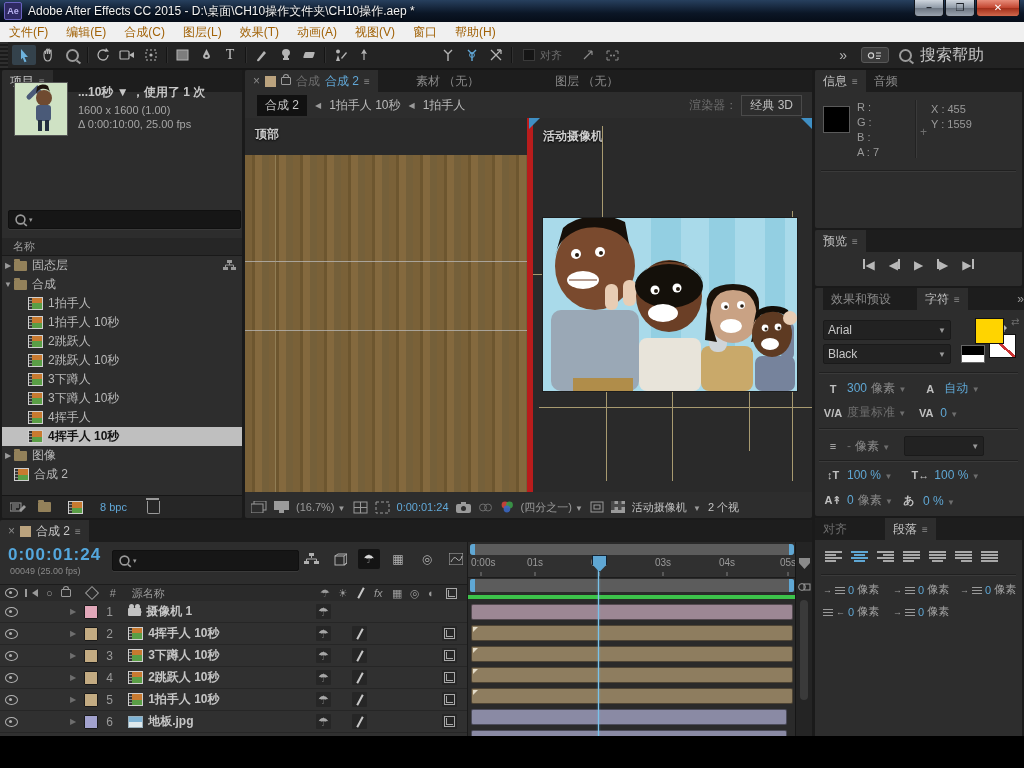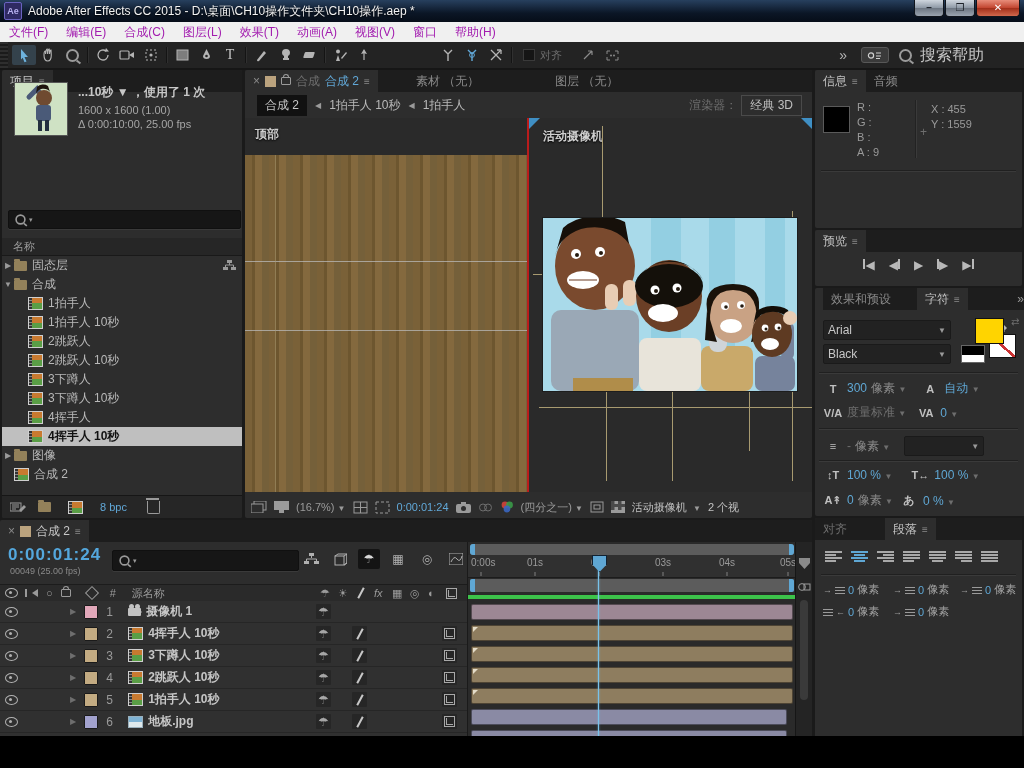--- a/index.html
+++ b/index.html
@@ -13,21 +13,21 @@
   .ae-badge{width:16px;height:16px;margin:0 6px 0 4px;background:#2f2a63;border:1px solid #6a63c0;
             color:#b9b2f0;font-size:9px;font-weight:bold;display:flex;align-items:center;justify-content:center;border-radius:2px;}
   .title-text{font-size:12px;color:#f2f2f2;text-shadow:0 1px 2px #000;}
   .win-btns{position:absolute;right:4px;top:0;display:flex;}
   .win-btn{width:28px;height:16px;margin-left:1px;border:1px solid #10151c;border-top:none;border-radius:0 0 4px 4px;
            background:linear-gradient(#cfd6de,#8d98a5 50%,#6b7480 50%,#9aa4b0);display:flex;align-items:center;justify-content:center;
            color:#1c2128;font-size:10px;font-weight:bold;line-height:1;}
   .win-btn.close{width:42px;background:linear-gradient(#e88d7a,#c1442e 50%,#a02d18 50%,#d0684d);color:#fff;}
   
   .menubar{position:absolute;left:0;top:22px;width:1024px;height:20px;background:#f0f0f0;border-bottom:1px solid #c8c8c8;
-           display:flex;align-items:center;color:#a21caf;font-size:12px;}
+           display:flex;align-items:center;color:#a16207;font-size:12px;}
   .menu-item{padding:0 9px;height:100%;display:flex;align-items:center;}
   
   .toolbar{position:absolute;left:0;top:42px;width:1024px;height:26px;background:#232323;border-bottom:2px solid #161616;
            display:flex;align-items:center;}
   .tool{width:24px;height:20px;display:flex;align-items:center;justify-content:center;color:#b4b4b4;font-size:13px;}
   .tool svg{display:block;}
   .tool.active{background:#34424c;border-radius:2px;}
   .tsep{width:1px;height:16px;background:#141414;margin:0 3px;box-shadow:1px 0 0 #303030;}
   .grip{width:8px;height:26px;background:repeating-linear-gradient(0deg,#2e2e2e 0 2px,#1b1b1b 2px 4px);margin-right:4px;}
   .chk{width:10px;height:10px;background:#151515;border:1px solid #3a3a3a;margin:0 5px 0 8px;}
@@ -399,21 +399,21 @@
       <span style="color:#b9b9b9;">1拍手人 10秒</span>
       <span class="caret" style="margin:0 8px;">◀</span>
       <span style="color:#b9b9b9;">1拍手人</span>
       <div style="flex:1"></div>
       <span class="dim">渲染器：</span>
       <span style="border:1px solid #4a4a4a;padding:1px 8px;margin:0 10px 0 4px;color:#c0c0c0;">经典 3D</span>
     </div>
 
     <div class="abs" style="left:0;top:48px;width:567px;height:374px;background:#2a2a2a;">
 
-      <div class="abs" style="left:0;top:0;width:282px;height:374px;overflow:hidden;border-right:2px solid #b91c1c;">
+      <div class="abs" style="left:0;top:0;width:282px;height:374px;overflow:hidden;border-right:6px solid #b91c1c;">
         <span class="view-label" style="left:10px;top:8px;">顶部</span>
         <div class="abs" style="left:0;top:37px;width:282px;height:337px;
              background:repeating-linear-gradient(90deg,#7a6138 0 7px,#6d562f 7px 10px,#84693e 10px 17px,#75603a 17px 24px);"></div>
         <div class="grayline" style="left:0;top:143px;width:282px;height:1px;"></div>
         <div class="grayline" style="left:0;top:212px;width:282px;height:1px;"></div>
         <div class="wireline" style="left:30px;top:37px;width:1px;height:337px;opacity:.5;"></div>
       </div>
 
       <div class="abs" style="left:284px;top:0;width:283px;height:374px;overflow:hidden;">
         <div class="corner-tl" style="left:0;top:0;"></div>
@@ -537,21 +537,21 @@
       </div>
       <div class="tab">
           <span>音频</span>
         </div>
     </div>
     <div class="abs" style="left:8px;top:36px;width:25px;height:25px;background:#000;border:1px solid #5a5a5a;"></div>
     <div class="abs" style="left:42px;top:30px;">
       <div class="inf-lbl">R :</div>
       <div class="inf-lbl">G :</div>
       <div class="inf-lbl">B :</div>
-      <div class="inf-lbl">A : 9</div>
+      <div class="inf-lbl">A : 7</div>
     </div>
     <div class="abs" style="left:100px;top:30px;width:1px;height:58px;background:#222;box-shadow:1px 0 0 #3a3a3a;"></div>
     <div class="abs" style="left:116px;top:32px;">
       <div class="inf-lbl">X : 455</div>
       <div class="inf-lbl">Y : 1559</div>
     </div>
     <span class="abs dim" style="left:105px;top:55px;font-size:12px;">+</span>
     <div class="hr" style="left:6px;top:100px;width:195px;"></div>
   </div>
 

